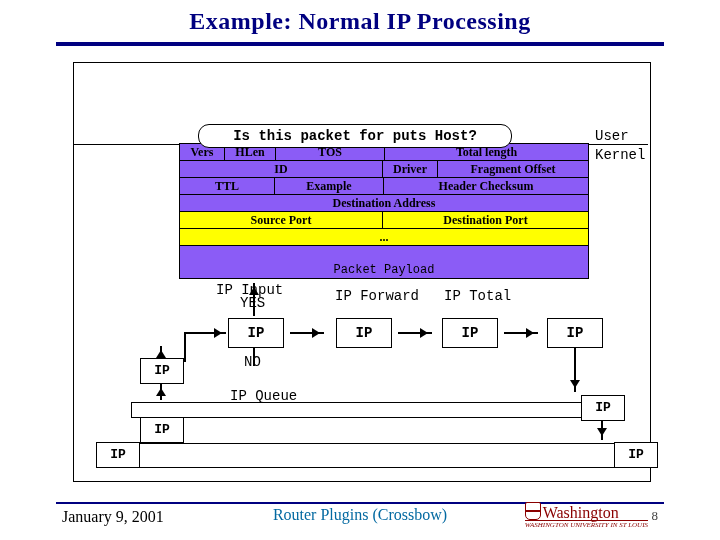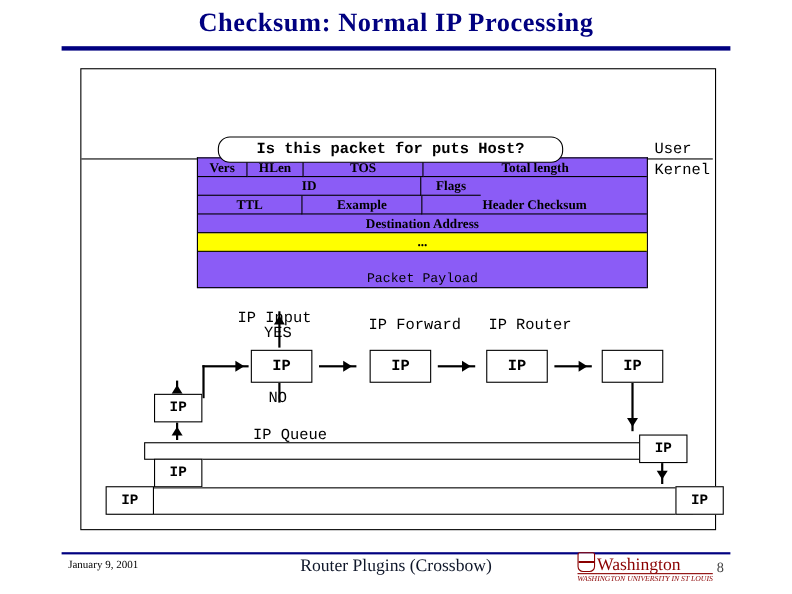--- a/index.html
+++ b/index.html
@@ -1,22 +1,22 @@
 <!DOCTYPE html>
 <html><head>
 <meta charset="utf-8">
 <style>
   html,body{margin:0;padding:0;width:720px;height:540px;background:#fff;font-family:"Times New Roman",serif;}
   .slide{position:relative;width:720px;height:540px;overflow:hidden;}
   .title{position:absolute;top:8px;left:0;width:720px;text-align:center;color:#000080;font-weight:bold;font-size:24px;letter-spacing:.5px;}
   .hr1{position:absolute;left:56px;top:42px;width:608px;height:4px;background:#000080;}
   .hr2{position:absolute;left:56px;top:502px;width:608px;height:2px;background:#000080;}
   .outer{position:absolute;left:73px;top:62px;width:576px;height:418px;border:1px solid #000;}
-  .date{position:absolute;left:62px;top:508px;font-size:10px;color:#000;}
-  .footer{position:absolute;left:0;top:506px;width:720px;text-align:center;font-size:16px;color:#0f172a;}
+  .date{position:absolute;left:62px;top:508px;font-size:16px;color:#000;}
+  .footer{position:absolute;left:0;top:506px;width:720px;text-align:center;font-size:16px;color:#0369a1;}
   .pagenum{position:absolute;right:62px;top:508px;font-size:13px;color:#444;}
   .wash{position:absolute;right:72px;top:502px;font-size:16px;color:#8a0000;font-family:"Times New Roman",serif;}
   .wash .shield{display:inline-block;width:14px;height:16px;border:1px solid #8a0000;border-radius:2px 2px 5px 5px;margin-right:2px;vertical-align:-2px;background:linear-gradient(#fff 45%, #8a0000 45% 55%, #fff 55%);}
   .wash .sub{display:block;font-size:7px;color:#8a0000;border-top:1px solid #8a0000;margin-top:-2px;font-style:italic;}
   
   .lbl{position:absolute;font-family:"Courier New",monospace;font-size:14px;color:#000;}
   .userlbl{left:595px;top:128px;}
   .kernlbl{left:595px;top:147px;}
   .ipinput{left:216px;top:282px;}
   .yes{left:240px;top:295px;}
@@ -49,64 +49,69 @@
   .arrow{position:absolute;background:#000;z-index:2;}
   .arrow.up::after,.arrow.down::after,.arrow.left::after,.arrow.right::after{content:"";position:absolute;}
   .arrow.up::after{left:-4px;top:-1px;border:5px solid transparent;border-bottom:8px solid #000;}
   .arrow.down::after{left:-4px;bottom:-1px;border:5px solid transparent;border-top:8px solid #000;}
   .arrow.right::after{right:-1px;top:-4px;border:5px solid transparent;border-left:8px solid #000;}
 </style>
 </head>
 <body>
 <div class="slide">
 
-<div class="title">Checksum: Normal IP Processing</div>
+<div class="title">Example: Normal IP Processing</div>
 <div class="hr1"></div>
 <div class="hr2"></div>
 
 <div class="outer"></div>
 
 <div class="lbl userlbl">User</div>
 <div class="lbl kernlbl">Kernel</div>
 <div class="ukline"></div>
 
 <div class="bubble">Is this packet for puts Host?</div>
 
 <div class="hdr">
   <div class="row">
     <div class="cell" style="flex:0 0 44px">Vers</div>
     <div class="cell" style="flex:0 0 50px">HLen</div>
     <div class="cell" style="flex:0 0 108px">TOS</div>
     <div class="cell" style="flex:1">Total length</div>
   </div>
   <div class="row">
     <div class="cell" style="flex:0 0 202px">ID</div>
-    <div class="cell" style="flex:0 0 54px">Flags</div>
+    <div class="cell" style="flex:0 0 54px">Driver</div>
+    <div class="cell" style="flex:1">Fragment Offset</div>
   </div>
   <div class="row">
     <div class="cell" style="flex:0 0 94px">TTL</div>
     <div class="cell" style="flex:0 0 108px">Example</div>
     <div class="cell" style="flex:1">Header Checksum</div>
   </div>
   <div class="row">
         <div class="full">Destination Address</div>
       </div>
+  <div class="row srcrow">
+    <div class="cell" style="flex:0 0 202px">Source Port</div>
+    <div class="cell" style="flex:1">Destination Port</div>
+  </div>
   <div class="row srcrow">
         <div class="full">...</div>
       </div>
   <div class="row pay">
         <div class="full payload">Packet Payload</div>
       </div>
 </div>
 
 <div class="lbl ipinput">IP Input</div>
 <div class="lbl yes">YES</div>
 <div class="lbl no">NO</div>
 <div class="lbl ipfwd">IP Forward</div>
-<div class="lbl ipout">IP Router</div>
+<div class="lbl ipout">IP Total</div>
 
 <div class="arrow right" style="left:290px;top:332px;width:34px;height:2px"></div>
 <div class="arrow right" style="left:398px;top:332px;width:34px;height:2px"></div>
 <div class="arrow right" style="left:504px;top:332px;width:34px;height:2px"></div>
 
 <div class="ipbox" style="left:228px;top:318px">IP</div>
 <div class="ipbox" style="left:336px;top:318px">IP</div>
 <div class="ipbox" style="left:442px;top:318px">IP</div>
 <div class="ipbox" style="left:547px;top:318px">IP</div>
 

